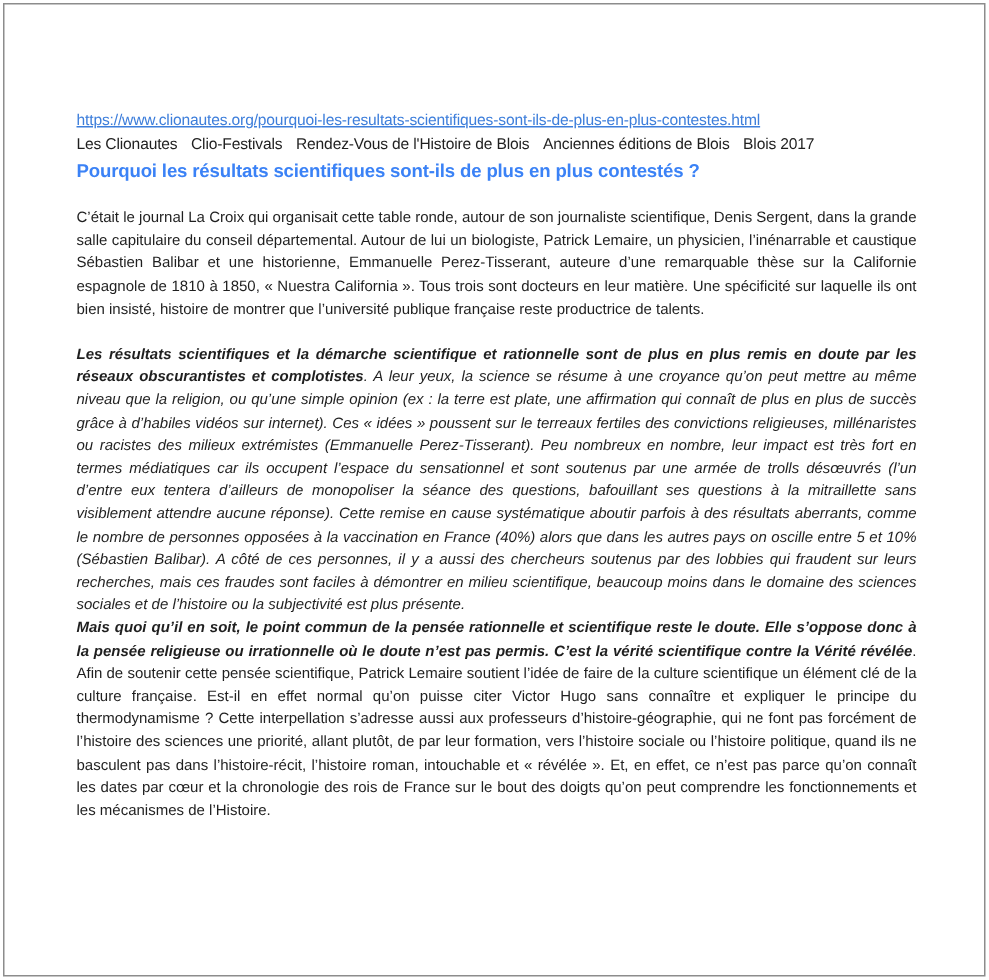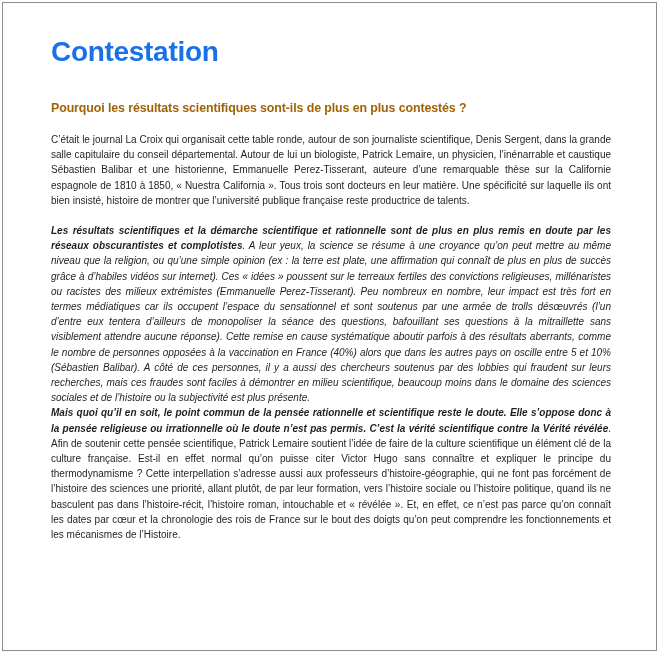--- a/index.html
+++ b/index.html
@@ -59,21 +59,21 @@
     margin-right: 9px;
   }
   .breadcrumb .crumb:last-child {
     margin-right: 0;
   }
   .article-heading {
     margin-top: 3px;
     font-size: 12.4px;
     font-weight: bold;
     line-height: 16px;
-    color: #a16207;
+    color: #3b82f6;
     letter-spacing: -0.1px;
   }
   .article {
     margin-top: 16px;
     font-size: 10px;
     line-height: 15.2px;
     color: #1f1f1f;
     text-align: justify;
   }
   .article p {
@@ -90,24 +90,27 @@
     font-weight: bold;
     font-style: italic;
   }
 </style>
 </head>
 <body>
 
 <div class="page">
   <div class="content">
 
-    <h1 class="doc-title">Contestation</h1>
 
     <div class="header-block">
+      <a class="source-link" href="#">https://www.clionautes.org/pourquoi-les-resultats-scientifiques-sont-ils-de-plus-en-plus-contestes.html</a>
 
+      <div class="breadcrumb">
+        <span class="crumb">Les Clionautes</span><span class="crumb">Clio-Festivals</span><span class="crumb">Rendez-Vous de l'Histoire de Blois</span><span class="crumb">Anciennes éditions de Blois</span><span class="crumb">Blois 2017</span>
+      </div>
 
       <div class="article-heading">Pourquoi les résultats scientifiques sont-ils de plus en plus contestés ?</div>
     </div>
 
     <div class="article">
       <p>C’était le journal La Croix qui organisait cette table ronde, autour de son journaliste scientifique, Denis Sergent, dans la grande salle capitulaire du conseil départemental. Autour de lui un biologiste, Patrick Lemaire, un physicien, l’inénarrable et caustique Sébastien Balibar et une historienne, Emmanuelle Perez-Tisserant, auteure d’une remarquable thèse sur la Californie espagnole de 1810 à 1850, « Nuestra California ». Tous trois sont docteurs en leur matière. Une spécificité sur laquelle ils ont bien insisté, histoire de montrer que l’université publique française reste productrice de talents.</p>
 
       <p class="gap-above"><span class="lead-bold">Les résultats scientifiques et la démarche scientifique et rationnelle sont de plus en plus remis en doute par les réseaux obscurantistes et complotistes</span><span>. A leur yeux, la science se résume à une croyance qu’on peut mettre au même niveau que la religion, ou qu’une simple opinion (ex : la terre est plate, une affirmation qui connaît de plus en plus de succès grâce à d’habiles vidéos sur internet). Ces « idées » poussent sur le terreaux fertiles des convictions religieuses, millénaristes ou racistes des milieux extrémistes (Emmanuelle Perez-Tisserant). Peu nombreux en nombre, leur impact est très fort en termes médiatiques car ils occupent l’espace du sensationnel et sont soutenus par une armée de trolls désœuvrés (l’un d’entre eux tentera d’ailleurs de monopoliser la séance des questions, bafouillant ses questions à la mitraillette sans visiblement attendre aucune réponse). Cette remise en cause systématique aboutir parfois à des résultats aberrants, comme le nombre de personnes opposées à la vaccination en France (40%) alors que dans les autres pays on oscille entre 5 et 10% (Sébastien Balibar). A côté de ces personnes, il y a aussi des chercheurs soutenus par des lobbies qui fraudent sur leurs recherches, mais ces fraudes sont faciles à démontrer en milieu scientifique, beaucoup moins dans le domaine des sciences sociales et de l’histoire ou la subjectivité est plus présente.</span></p>
 
       <p><span class="lead-bold-italic">Mais quoi qu’il en soit, le point commun de la pensée rationnelle et scientifique reste le doute. Elle s’oppose donc à la pensée religieuse ou irrationnelle où le doute n’est pas permis. C’est la vérité scientifique contre la Vérité révélée</span><span>. Afin de soutenir cette pensée scientifique, Patrick Lemaire soutient l’idée de faire de la culture scientifique un élément clé de la culture française. Est-il en effet normal qu’on puisse citer Victor Hugo sans connaître et expliquer le principe du thermodynamisme ? Cette interpellation s’adresse aussi aux professeurs d’histoire-géographie, qui ne font pas forcément de l’histoire des sciences une priorité, allant plutôt, de par leur formation, vers l’histoire sociale ou l’histoire politique, quand ils ne basculent pas dans l’histoire-récit, l’histoire roman, intouchable et « révélée ». Et, en effet, ce n’est pas parce qu’on connaît les dates par cœur et la chronologie des rois de France sur le bout des doigts qu’on peut comprendre les fonctionnements et les mécanismes de l’Histoire.</span></p>

